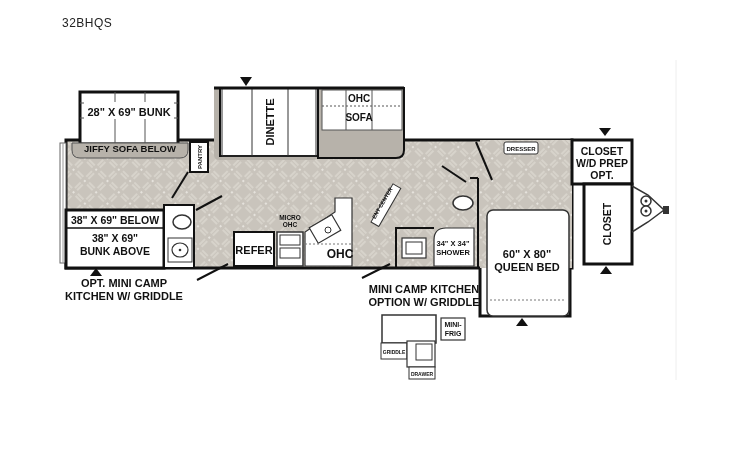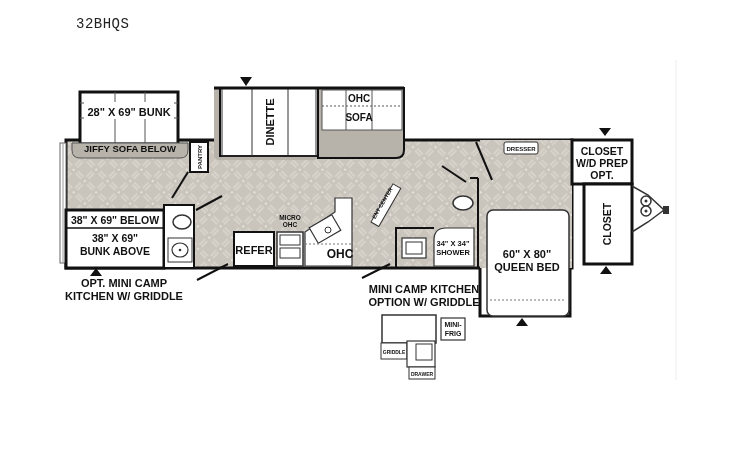--- a/index.html
+++ b/index.html
@@ -1,17 +1,17 @@
 <!DOCTYPE html>
 <html><head>
 <meta charset="utf-8">
 <style>
   html, body { margin:0; padding:0; background:#ffffff; }
   body { width:731px; height:469px; position:relative; overflow:hidden; font-family:"Liberation Sans", sans-serif; }
-  .title { position:absolute; left:76px; top:16px; font-family:Liberation Mono, monospace; font-size:14px; color:#222; letter-spacing:0.5px; }
+  .title { position:absolute; left:62px; top:16px; font-family:Liberation Sans, sans-serif; font-size:12px; color:#222; letter-spacing:0.5px; }
   svg.plan { position:absolute; left:0; top:0; }
   .lbl { font-family:"Liberation Sans", sans-serif; font-weight:bold; fill:#111; }
 </style>
 </head>
 <body>
 
 <div class="title">32BHQS</div>
 
 <svg class="plan" width="731" height="469" viewBox="0 0 731 469" xmlns="http://www.w3.org/2000/svg">
   <defs>

